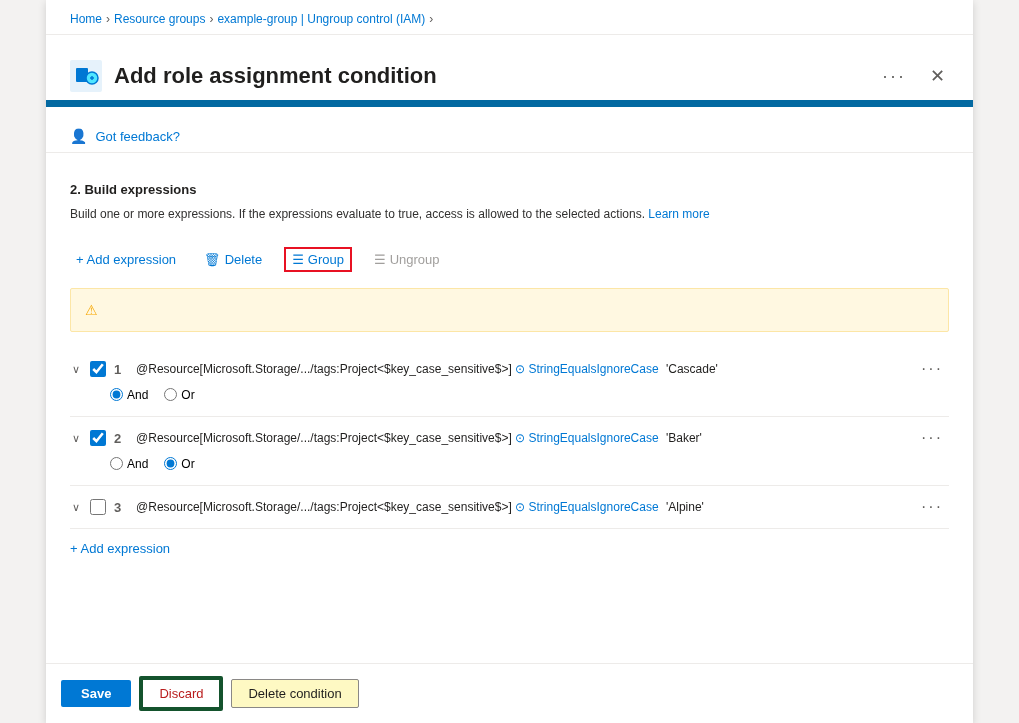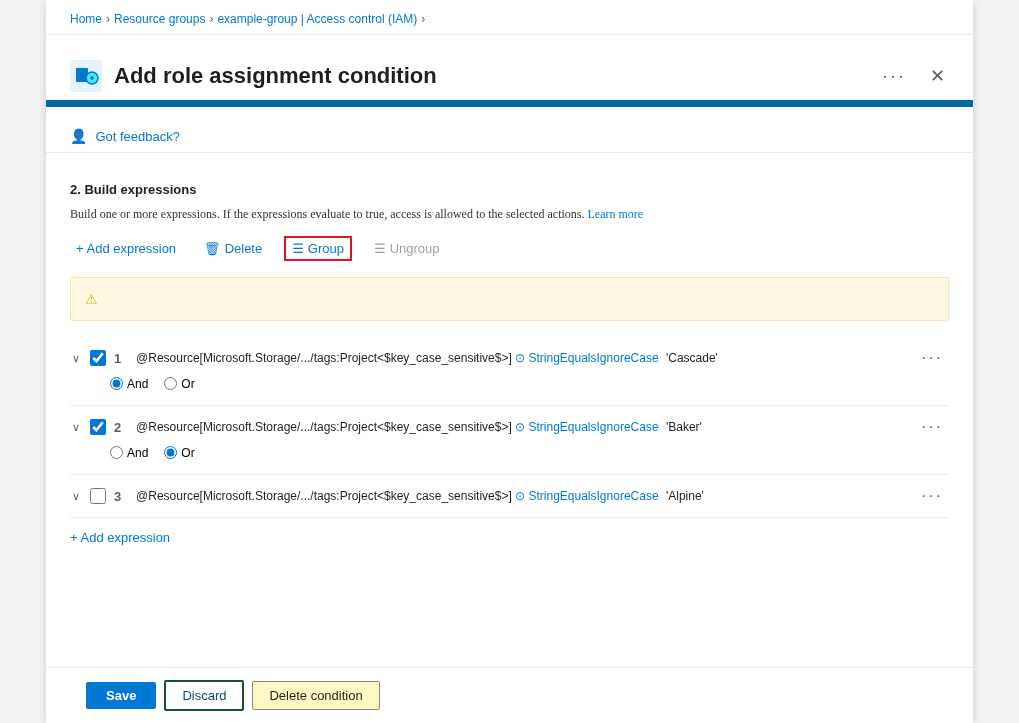--- a/index.html
+++ b/index.html
@@ -103,23 +103,22 @@
     
     .section-title {
       font-weight: 700;
       font-size: 13px;
       margin-bottom: 8px;
       color: #201f1e;
     }
     .section-desc {
       font-size: 12px;
       color: #323130;
-      margin-bottom: 13px;
+      margin-bottom: 24px;
       line-height: 1.5;
-      font-family: Liberation Serif, serif;
     }
     .section-desc a {
       color: #0078d4;
       text-decoration: none;
     }
     
     .toolbar {
       display: flex;
       align-items: center;
       gap: 16px;
@@ -240,38 +239,38 @@
       cursor: pointer;
       padding: 12px 0 4px 0;
       background: none;
       border: none;
     }
     
     .footer {
       display: flex;
       align-items: center;
       gap: 8px;
-      padding: 12px 40px;
+      padding: 12px 15px;
       border-top: 1px solid #edebe9;
       background: #fff;
     }
     .btn-save {
       background: #0078d4;
       color: #fff;
       border: none;
       padding: 6px 20px;
       font-size: 13px;
       cursor: pointer;
       border-radius: 2px;
       font-weight: 600;
     }
     .btn-discard {
       background: #fff;
-      color: #0c4a6e;
-      border: 2px solid #14532d;
+      color: #b91c1c;
+      border: 4px solid #14532d;
       padding: 6px 16px;
       font-size: 13px;
       cursor: pointer;
       border-radius: 2px;
     }
     .btn-delete-cond {
       background: #fef9c3;
       color: #201f1e;
       border: 1px solid #8a8886;
       padding: 6px 16px;
@@ -283,21 +282,21 @@
 </head>
 <body>
 
 <div class="panel">
 
   <div class="breadcrumb">
     <a>Home</a>
     <span class="sep">›</span>
     <a>Resource groups</a>
     <span class="sep">›</span>
-    <a>example-group | Access control (IAM)</a>
+    <a>example-group | Ungroup control (IAM)</a>
     <span class="sep">›</span>
   </div>
 
   <div class="header">
     <svg class="header-icon" viewBox="0 0 32 32" fill="none">
       <rect width="32" height="32" rx="2" fill="#e6f2fb"></rect>
       <rect x="6" y="8" width="12" height="14" rx="1" fill="#0078d4"></rect>
       <circle cx="22" cy="18" r="6" fill="#50e6ff" stroke="#0078d4" stroke-width="1.5"></circle>
       <line x1="20" y1="18" x2="24" y2="18" stroke="#0078d4" stroke-width="1.5"></line>
       <line x1="22" y1="16" x2="22" y2="20" stroke="#0078d4" stroke-width="1.5"></line>

